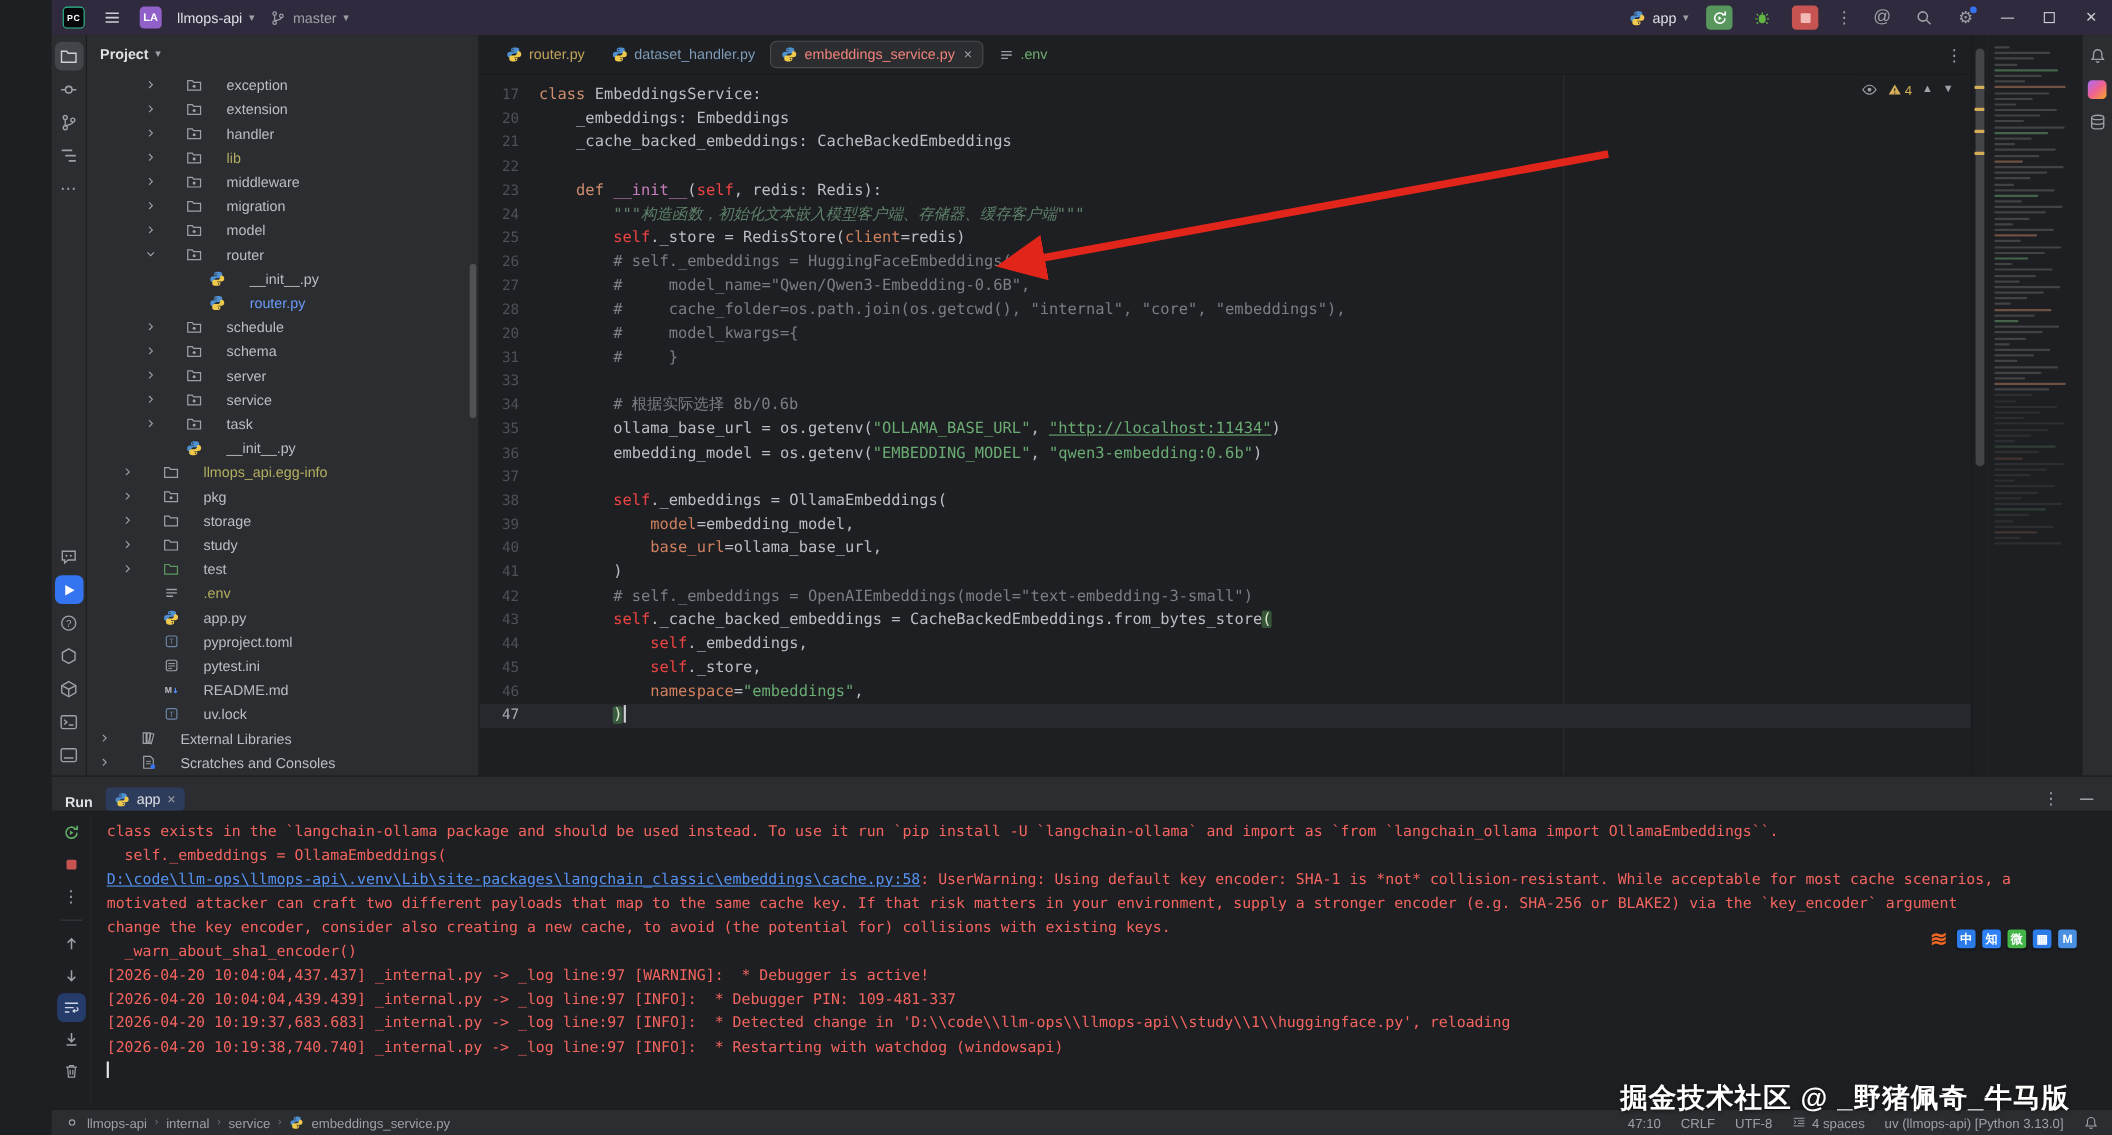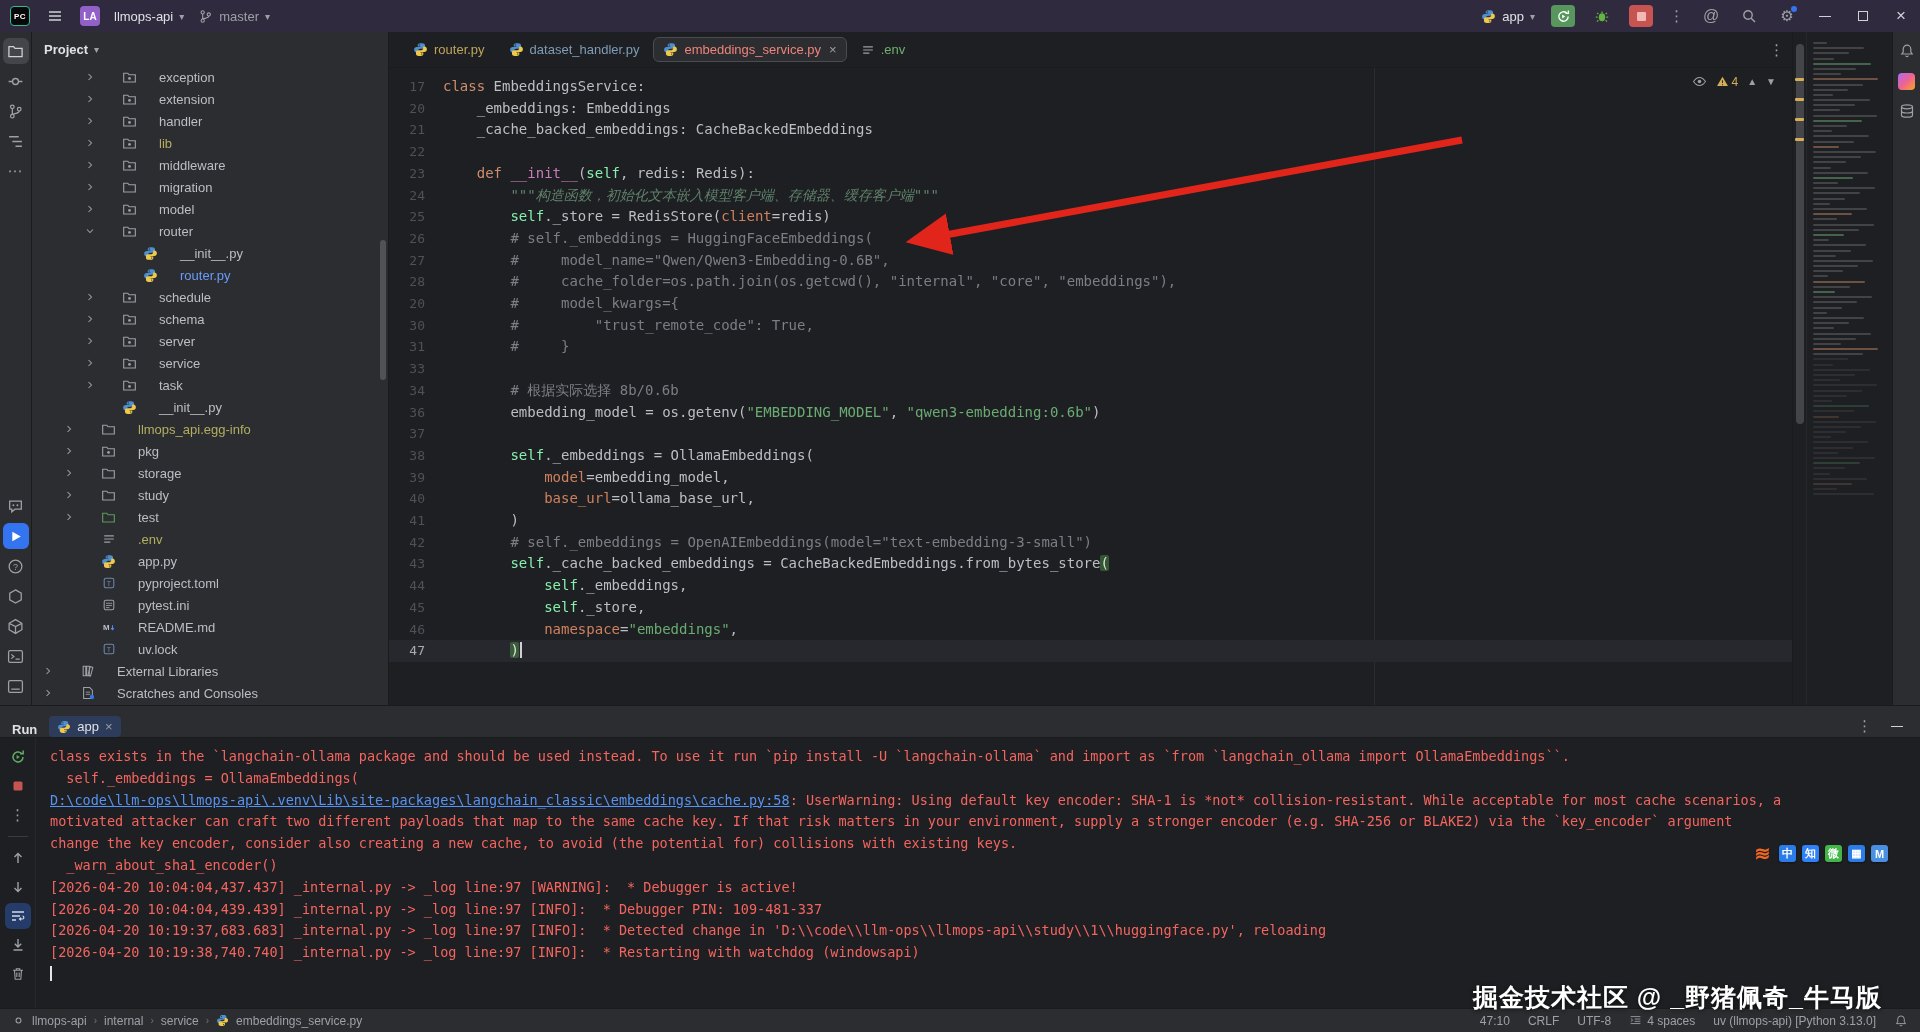--- a/index.html
+++ b/index.html
@@ -2,20 +2,21 @@
 <html><head>
 <meta charset="utf-8">
 <style>
   * { margin:0; padding:0; box-sizing:border-box; }
   html,body { background:#101012; }
   .app {
     position:relative; width:1920px; height:1032px; overflow:hidden;
     background:#1e1f22; color:#bcbec4;
     font-family:"Liberation Sans", sans-serif; font-size:13px;
     user-select:none;
+    padding-left:47px;
   }
   
   .titlebar { height:32px; background:#2f2a3e; display:flex; align-items:center; padding:0 8px 0 10px; gap:14px; }
   .tb-left, .tb-right { display:flex; align-items:center; gap:14px; }
   .tb-right { margin-left:auto; gap:16px; }
   .ide-badge { width:20px; height:20px; border-radius:4px; border:1px solid #2fbf8f; background:#08080a; color:#fff; font-size:8px; font-weight:bold; display:flex; align-items:center; justify-content:center; letter-spacing:.5px; }
   .proj-badge { width:20px; height:20px; border-radius:4px; background:#9160c9; color:#fff; font-size:10px; font-weight:bold; display:flex; align-items:center; justify-content:center; }
   .tb-item { display:flex; align-items:center; gap:6px; color:#dfe1e5; font-size:13px; }
   .tb-item .chev { color:#9da0a6; font-size:10px; }
   .dim { color:#9da0a6; }
@@ -59,21 +60,21 @@
   .tab .tab-close { color:#9da0a6; font-size:13px; margin-left:2px; }
   .tab-options { margin-left:auto; }
   .editor { position:relative; flex:1; overflow:hidden; }
   .margin-guide { position:absolute; left:985px; top:0; bottom:0; width:1px; background:rgba(255,255,255,.06); }
   .code-area { position:absolute; inset:0; padding-top:8px; font-family:"DejaVu Sans Mono", monospace; font-size:14px; line-height:21.7px; }
   .cl { display:flex; white-space:pre; }
   .cl .ln { width:52px; flex:0 0 52px; text-align:right; padding-right:16px; color:#4d5258; font-size:13px; }
   .cl .ct { padding-left:2px; }
   .cl.cur { background:#26282e; }
   .cl.cur .ln { color:#a8abb3; }
-  .kw { color:#cf8e6d; } .pl { color:#bcbec4; } .self { color:#86efac;text-align:right; } .magic { color:#c77dbb; }
+  .kw { color:#cf8e6d; } .pl { color:#bcbec4; } .self { color:#ef4444;text-align:right; } .magic { color:#c77dbb; }
   .str { color:#6aab73; } .strlink { color:#6aab73; text-decoration:underline; }
   .cm { color:#7a7e85; } .doc { color:#5f826b; font-style:italic; } .param { color:#d0805f; }
   .brace { color:#d8e4c8; background:rgba(78,140,78,.5); border-radius:2px; }
   .caret-bar { display:inline-block; width:2px; height:16px; background:#ced0d6; vertical-align:-3px; margin-left:1px; }
   .inspection { position:absolute; top:4px; right:10px; display:flex; align-items:center; gap:9px; color:#9da0a6; background:rgba(30,31,34,.7); border-radius:6px; padding:2px 6px; }
   .warn-count { color:#d6ae58; font-size:12px; display:flex; align-items:center; gap:3px; }
   .insp-chev { font-size:10px; }
 
   
   .errorstripe { width:14px; background:#1e1f22; position:relative; border-left:1px solid #1a1b1d; }
@@ -684,24 +685,24 @@
             <div class="cl"><span class="ln">20</span><span class="ct"><span class="pl">    _embeddings: Embeddings</span></span></div>
             <div class="cl"><span class="ln">21</span><span class="ct"><span class="pl">    _cache_backed_embeddings: CacheBackedEmbeddings</span></span></div>
             <div class="cl"><span class="ln">22</span><span class="ct"></span></div>
             <div class="cl"><span class="ln">23</span><span class="ct"><span class="pl">    </span><span class="kw">def </span><span class="magic">__init__</span><span class="pl">(</span><span class="self">self</span><span class="pl">, redis: Redis):</span></span></div>
             <div class="cl"><span class="ln">24</span><span class="ct"><span class="doc">        """构造函数，初始化文本嵌入模型客户端、存储器、缓存客户端"""</span></span></div>
             <div class="cl"><span class="ln">25</span><span class="ct"><span class="pl">        </span><span class="self">self</span><span class="pl">._store = RedisStore(</span><span class="param">client</span><span class="pl">=redis)</span></span></div>
             <div class="cl"><span class="ln">26</span><span class="ct"><span class="cm">        # self._embeddings = HuggingFaceEmbeddings(</span></span></div>
             <div class="cl"><span class="ln">27</span><span class="ct"><span class="cm">        #     model_name="Qwen/Qwen3-Embedding-0.6B",</span></span></div>
             <div class="cl"><span class="ln">28</span><span class="ct"><span class="cm">        #     cache_folder=os.path.join(os.getcwd(), "internal", "core", "embeddings"),</span></span></div>
             <div class="cl"><span class="ln">20</span><span class="ct"><span class="cm">        #     model_kwargs={</span></span></div>
-            <div class="cl"><span class="ln">30</span><span class="ct"><span class="cm">        #         "trust_remote_code": True,</span></span></div>
             <div class="cl"><span class="ln">31</span><span class="ct"><span class="cm">        #     }</span></span></div>
             <div class="cl"><span class="ln">33</span><span class="ct"></span></div>
             <div class="cl"><span class="ln">34</span><span class="ct"><span class="cm">        # 根据实际选择 8b/0.6b</span></span></div>
+            <div class="cl"><span class="ln">35</span><span class="ct"><span class="pl">        ollama_base_url = os.getenv(</span><span class="str">"OLLAMA_BASE_URL"</span><span class="pl">, </span><span class="strlink">"http://localhost:11434"</span><span class="pl">)</span></span></div>
             <div class="cl"><span class="ln">36</span><span class="ct"><span class="pl">        embedding_model = os.getenv(</span><span class="str">"EMBEDDING_MODEL"</span><span class="pl">, </span><span class="str">"qwen3-embedding:0.6b"</span><span class="pl">)</span></span></div>
             <div class="cl"><span class="ln">37</span><span class="ct"></span></div>
             <div class="cl"><span class="ln">38</span><span class="ct"><span class="pl">        </span><span class="self">self</span><span class="pl">._embeddings = OllamaEmbeddings(</span></span></div>
             <div class="cl"><span class="ln">39</span><span class="ct"><span class="pl">            </span><span class="param">model</span><span class="pl">=embedding_model,</span></span></div>
             <div class="cl"><span class="ln">40</span><span class="ct"><span class="pl">            </span><span class="param">base_url</span><span class="pl">=ollama_base_url,</span></span></div>
             <div class="cl"><span class="ln">41</span><span class="ct"><span class="pl">        )</span></span></div>
             <div class="cl"><span class="ln">42</span><span class="ct"><span class="cm">        # self._embeddings = OpenAIEmbeddings(model="text-embedding-3-small")</span></span></div>
             <div class="cl"><span class="ln">43</span><span class="ct"><span class="pl">        </span><span class="self">self</span><span class="pl">._cache_backed_embeddings = CacheBackedEmbeddings.from_bytes_store</span><span class="brace">(</span></span></div>
             <div class="cl"><span class="ln">44</span><span class="ct"><span class="pl">            </span><span class="self">self</span><span class="pl">._embeddings,</span></span></div>
             <div class="cl"><span class="ln">45</span><span class="ct"><span class="pl">            </span><span class="self">self</span><span class="pl">._store,</span></span></div>

